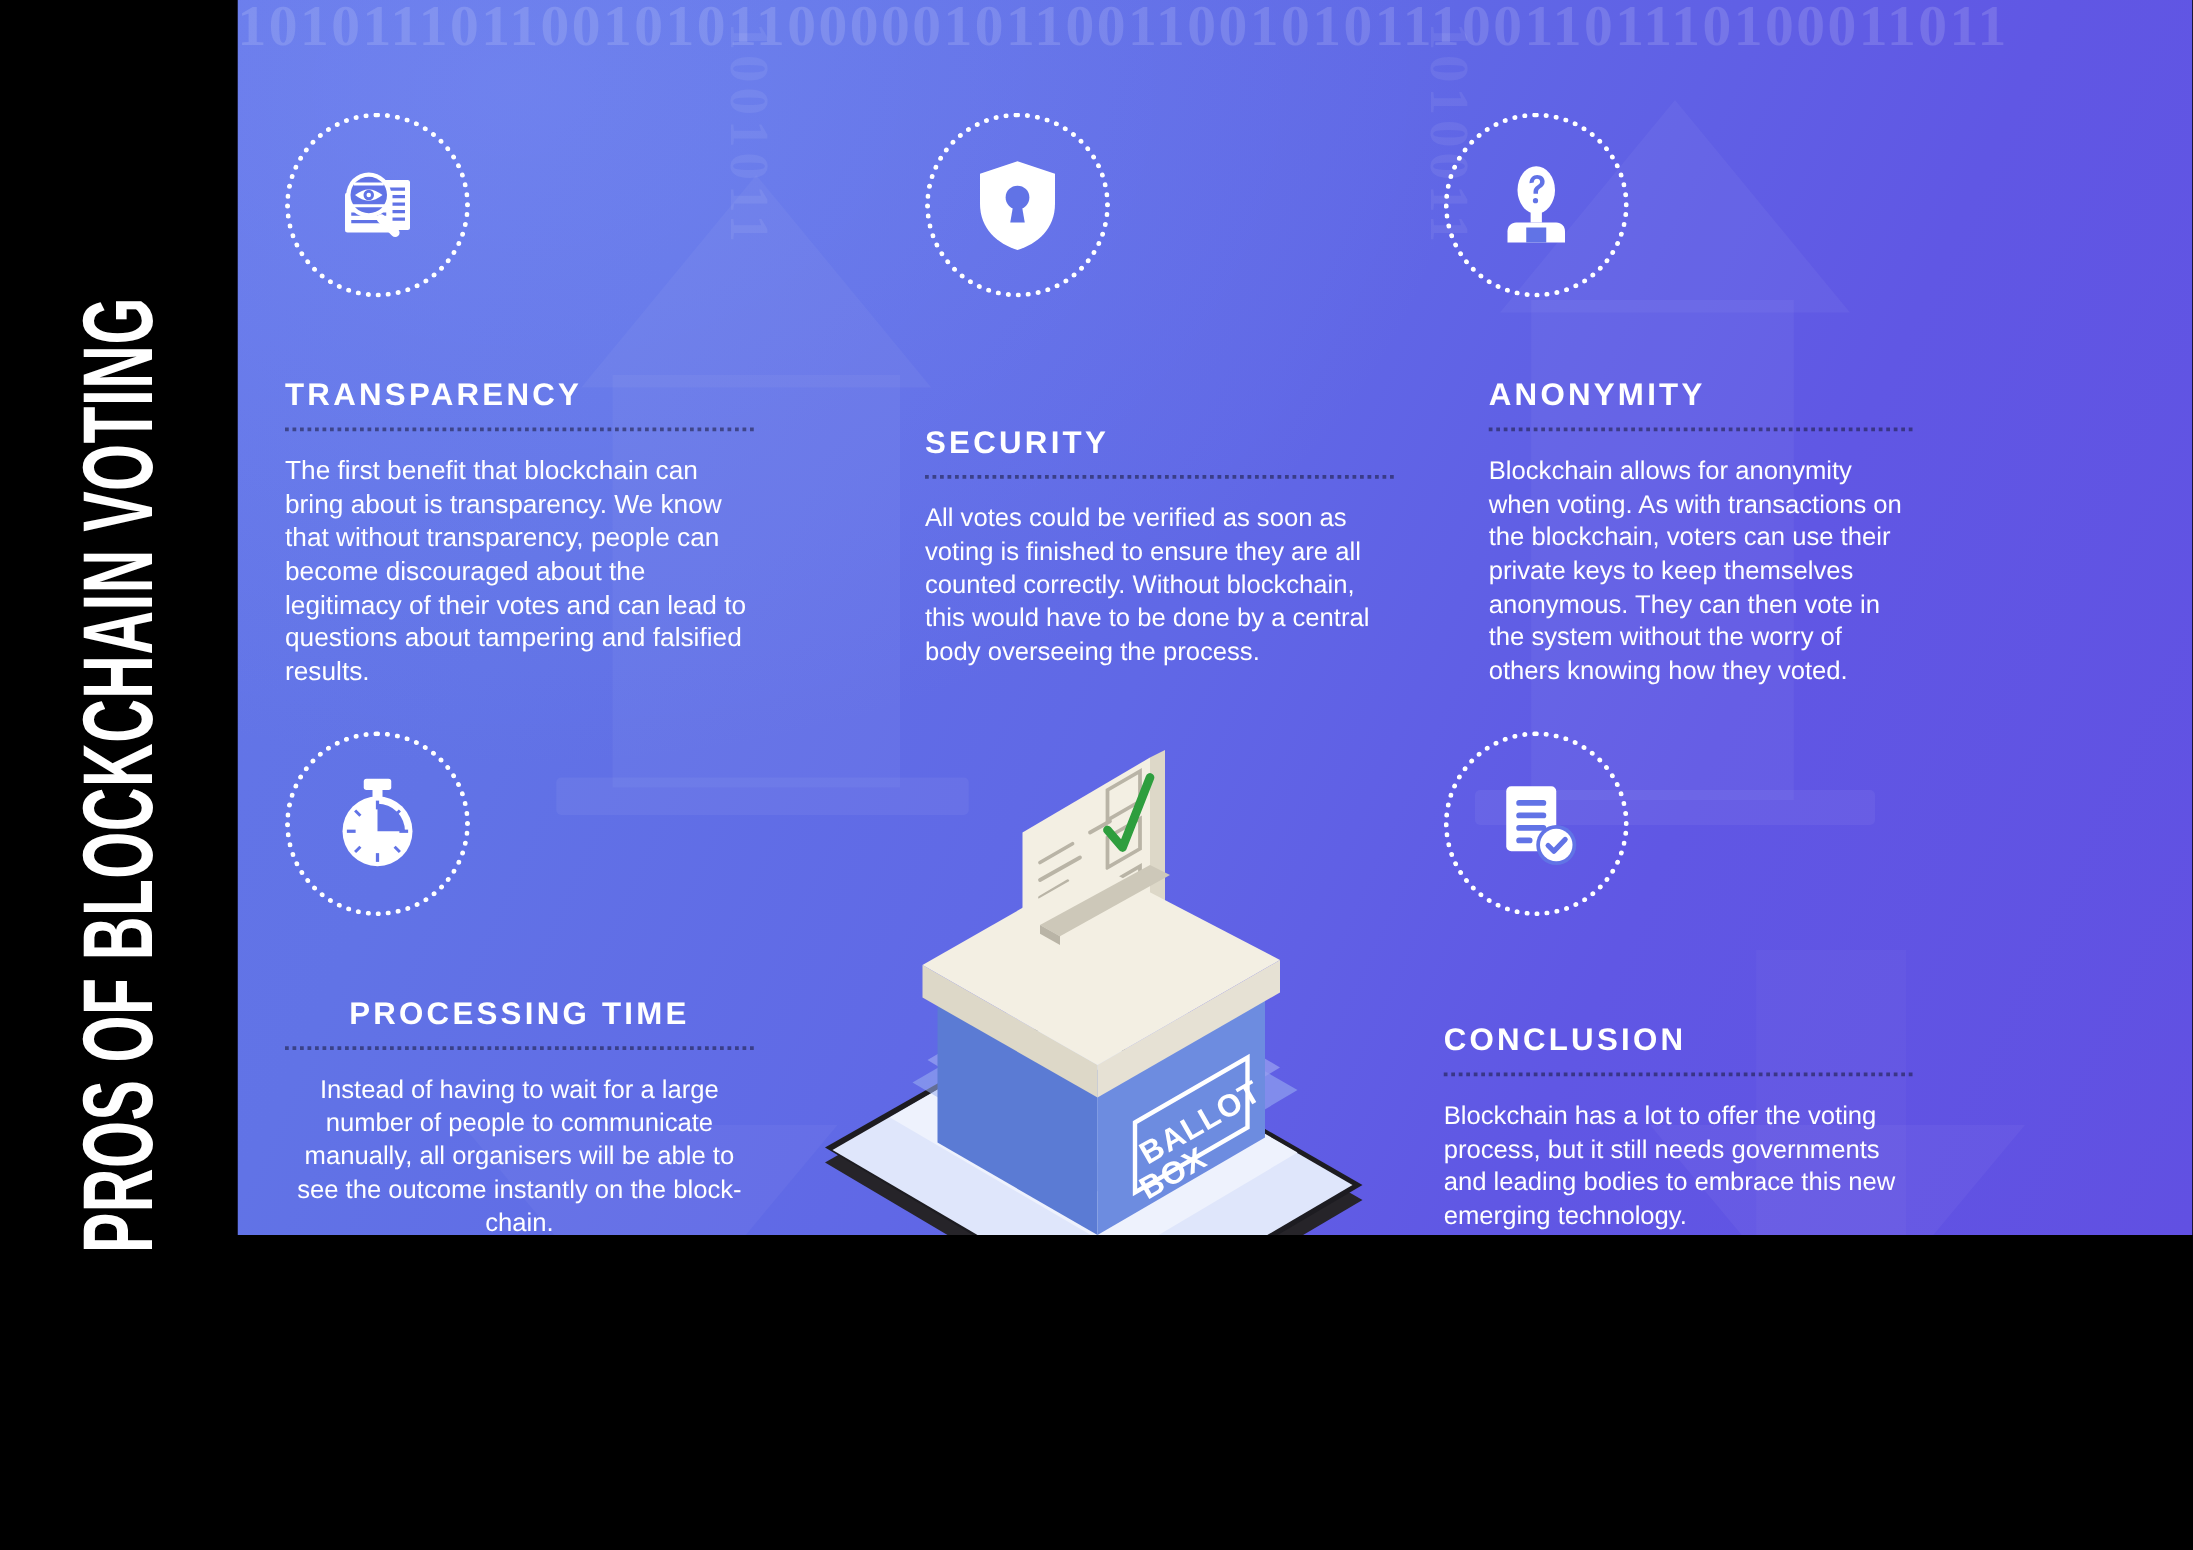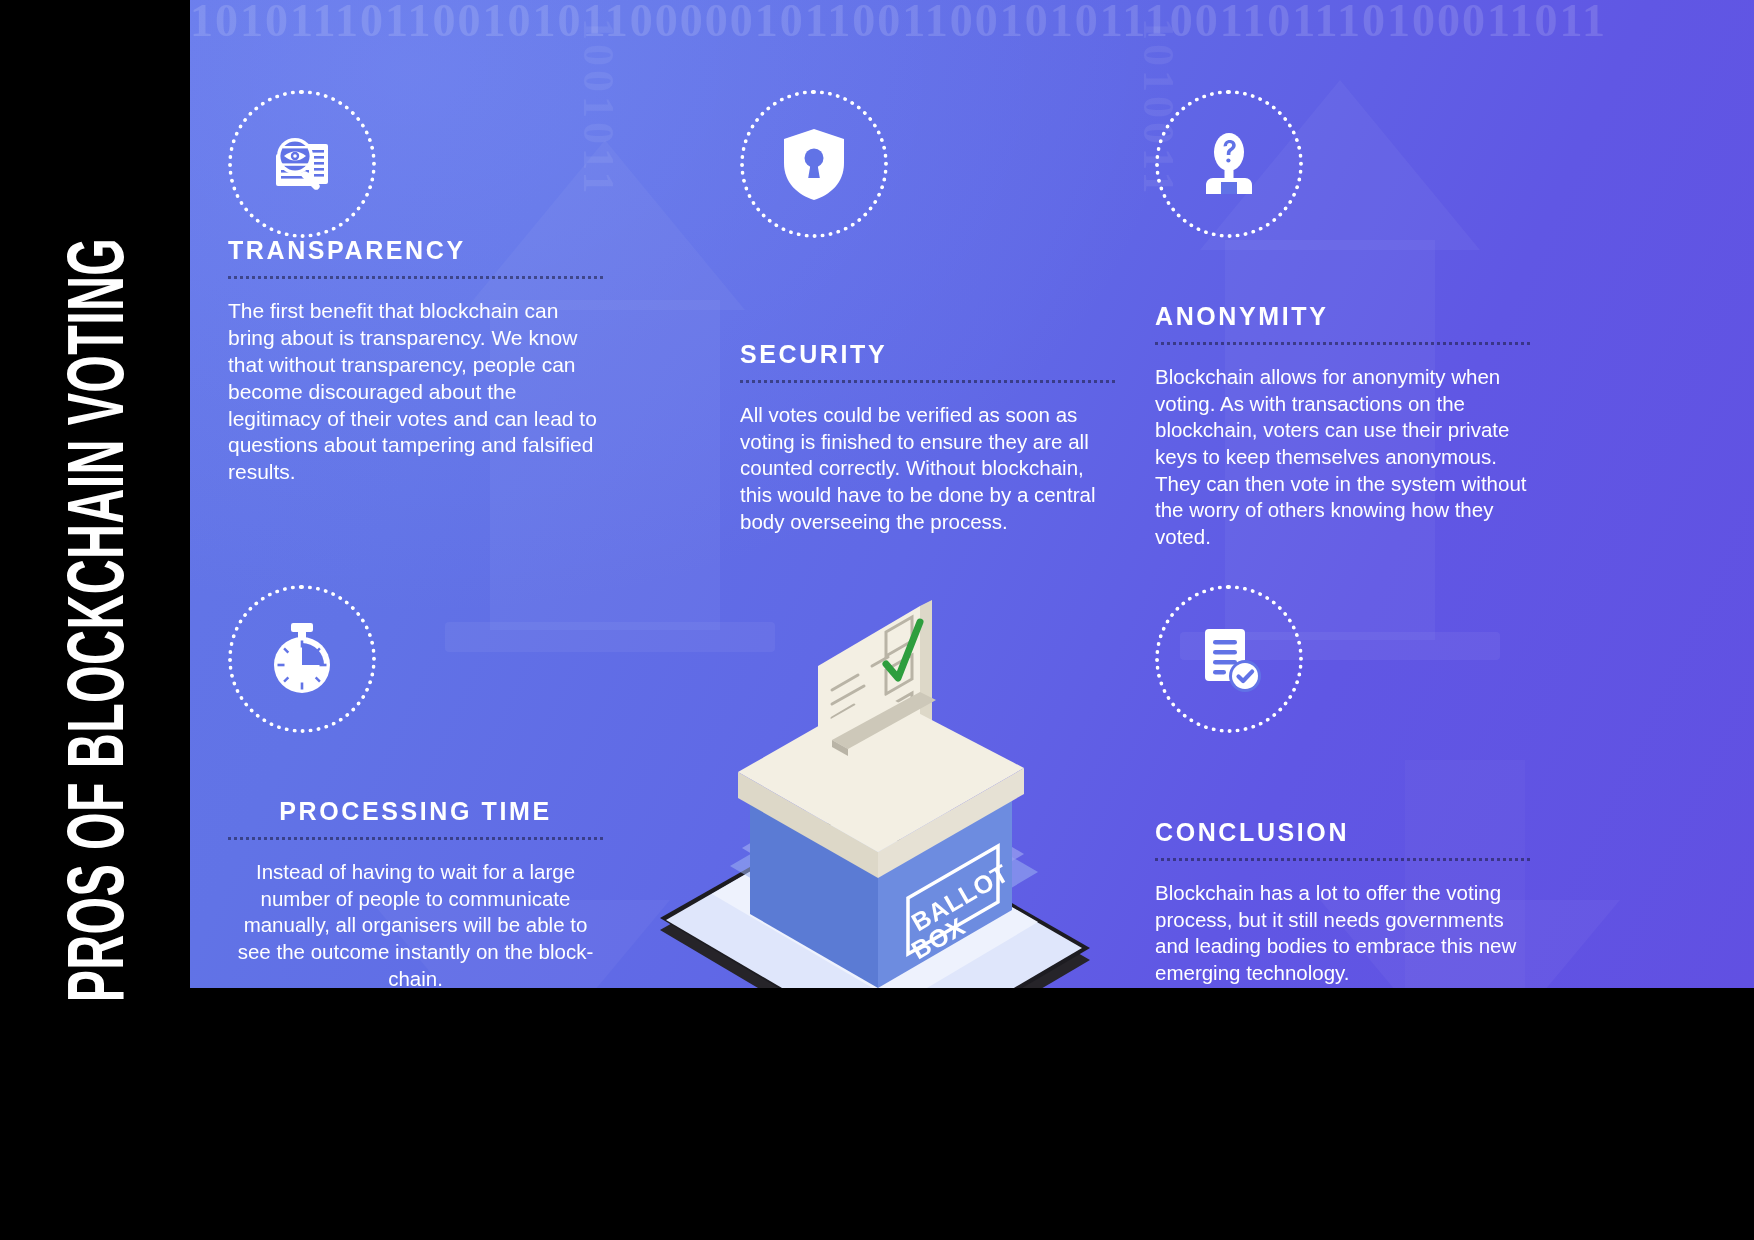--- a/index.html
+++ b/index.html
@@ -195,21 +195,21 @@
               <rect x="17.5" y="37.4" width="27" height="2.4" fill="#fff"></rect>
 
               <path d="M20 30 q11 -9 22 0 q-11 9 -22 0Z" fill="#fff"></path>
               <circle cx="31" cy="30" r="4.2" fill="#6173e6"></circle>
               <circle cx="31" cy="30" r="1.8" fill="#fff"></circle>
 
               <rect x="43" y="43" width="7" height="23" rx="3.5" fill="#fff" transform="rotate(-45 46.5 54.5)"></rect>
             </svg>
           </span>
         </div>
-        <div style="">
+        <div style="margin-top:66px;">
           <div class="blk-title">TRANSPARENCY</div>
           <div class="rule"></div>
           <div class="blk-body">The first benefit that blockchain can bring about is transparency. We know that without transparency, people can become discouraged about the legitimacy of their votes and can lead to questions about tampering and falsified results.</div>
         </div>
       </div>
 
       <div class="block" style="left:550px; top:90px;">
         <div class="icon-ring">
           <span>
             <svg width="72" height="78" viewBox="0 0 72 78" fill="none">
@@ -236,21 +236,21 @@
               <path d="M30.6 18.6 c0-4 2.6-6.6 6.2-6.6 c3.4 0 5.9 2.2 5.9 5.3 c0 2.7-1.5 3.8-3.3 5.1 c-1.4 1-2 1.8-2 3.4 v1.1 h-3.6 v-1.5 c0-2.4 1-3.7 3-5.1 c1.6-1.1 2.3-1.8 2.3-3 c0-1.4-1-2.3-2.5-2.3 c-1.6 0-2.6 1.1-2.6 3 Z" fill="#6173e6"></path>
               <circle cx="35.4" cy="32.5" r="2.1" fill="#6173e6"></circle>
 
               <rect x="31.5" y="41" width="9" height="9" fill="#fff"></rect>
 
               <path d="M20 50 h32 c4 0 7 3 7 7 v9 H13 v-9 c0-4 3-7 7-7 Z" fill="#fff"></path>
               <rect x="28" y="54" width="16" height="12" fill="#6173e6"></rect>
             </svg>
           </span>
         </div>
-        <div style="margin-top:66px;">
+        <div style="margin-top:66px;margin-left:36px;">
           <div class="blk-title">ANONYMITY</div>
           <div class="rule"></div>
           <div class="blk-body alt">Blockchain allows for anonymity when voting. As with transactions on the blockchain, voters can use their private keys to keep themselves anonymous. They can then vote in the system without the worry of others knowing how they voted.</div>
         </div>
       </div>
 
       <div class="block" style="left:38px; top:585px;">
         <div class="icon-ring">
           <span>
             <svg width="78" height="80" viewBox="0 0 78 80" fill="none">

